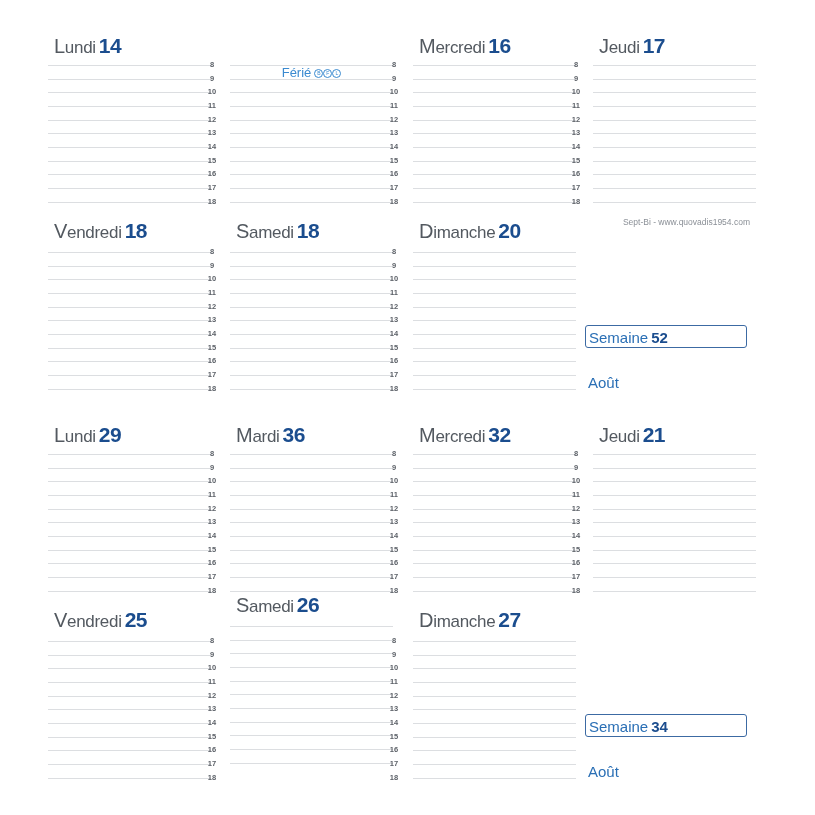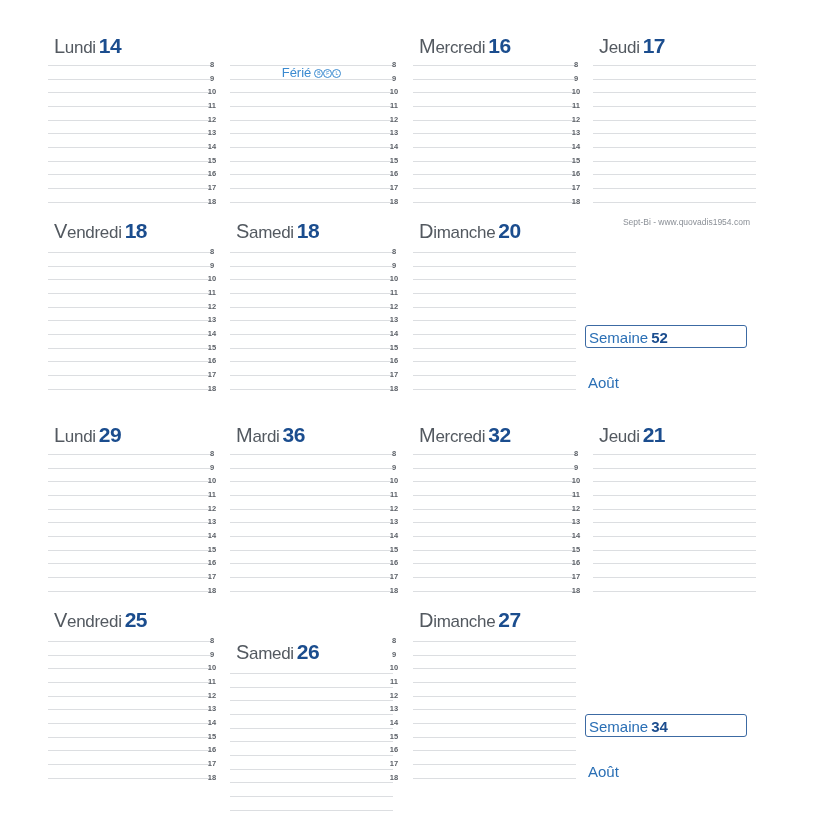--- a/index.html
+++ b/index.html
@@ -295,21 +295,21 @@
     <div class="hour" style="left: 203px; top: 650.65px;">9</div>
     <div class="hour" style="left: 203px; top: 664.3px;">10</div>
     <div class="hour" style="left: 203px; top: 677.95px;">11</div>
     <div class="hour" style="left: 203px; top: 691.6px;">12</div>
     <div class="hour" style="left: 203px; top: 705.25px;">13</div>
     <div class="hour" style="left: 203px; top: 718.9px;">14</div>
     <div class="hour" style="left: 203px; top: 732.55px;">15</div>
     <div class="hour" style="left: 203px; top: 746.2px;">16</div>
     <div class="hour" style="left: 203px; top: 759.85px;">17</div>
     <div class="hour" style="left: 203px; top: 773.5px;">18</div>
-    <div class="day" style="left: 222px; top: 641px; height: 170.5px;">
+    <div class="day" style="left: 222px; top: 594px; height: 170.5px;">
       <div class="day-title"><span class="day-name"><span class="cap">S</span><span>amedi</span></span><span class="day-num">26</span></div>
       <div class="line" style="top: 32px;"></div>
       <div class="line" style="top: 45.65px;"></div>
       <div class="line" style="top: 59.3px;"></div>
       <div class="line" style="top: 72.95px;"></div>
       <div class="line" style="top: 86.6px;"></div>
       <div class="line" style="top: 100.25px;"></div>
       <div class="line" style="top: 113.9px;"></div>
       <div class="line" style="top: 127.55px;"></div>
       <div class="line" style="top: 141.2px;"></div>

